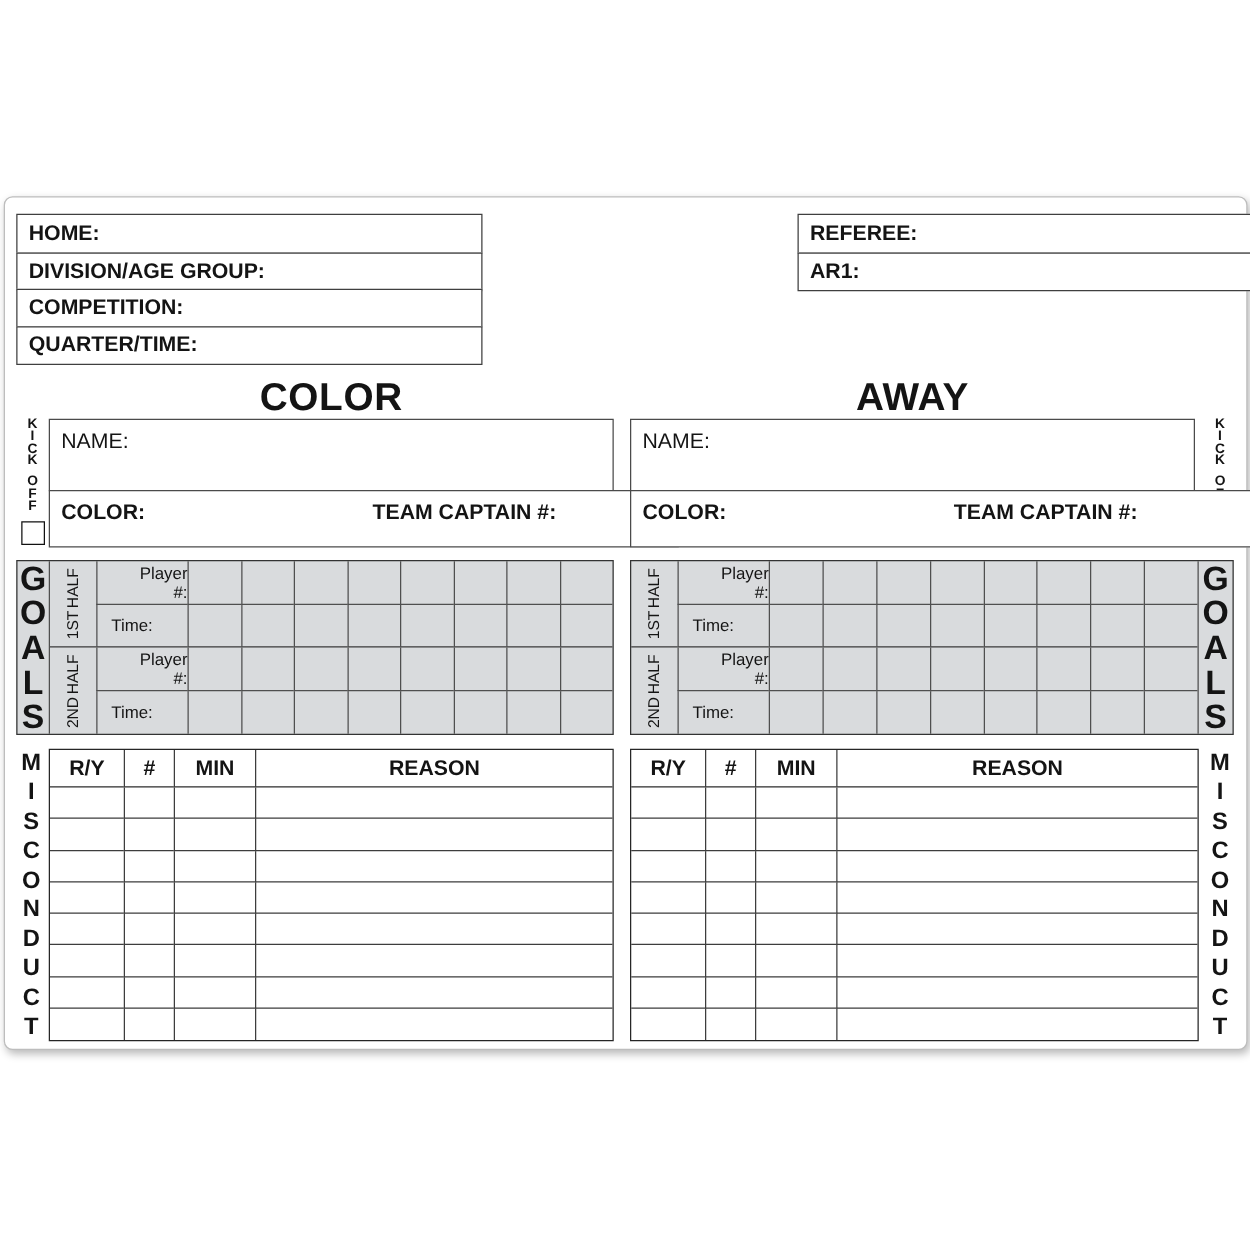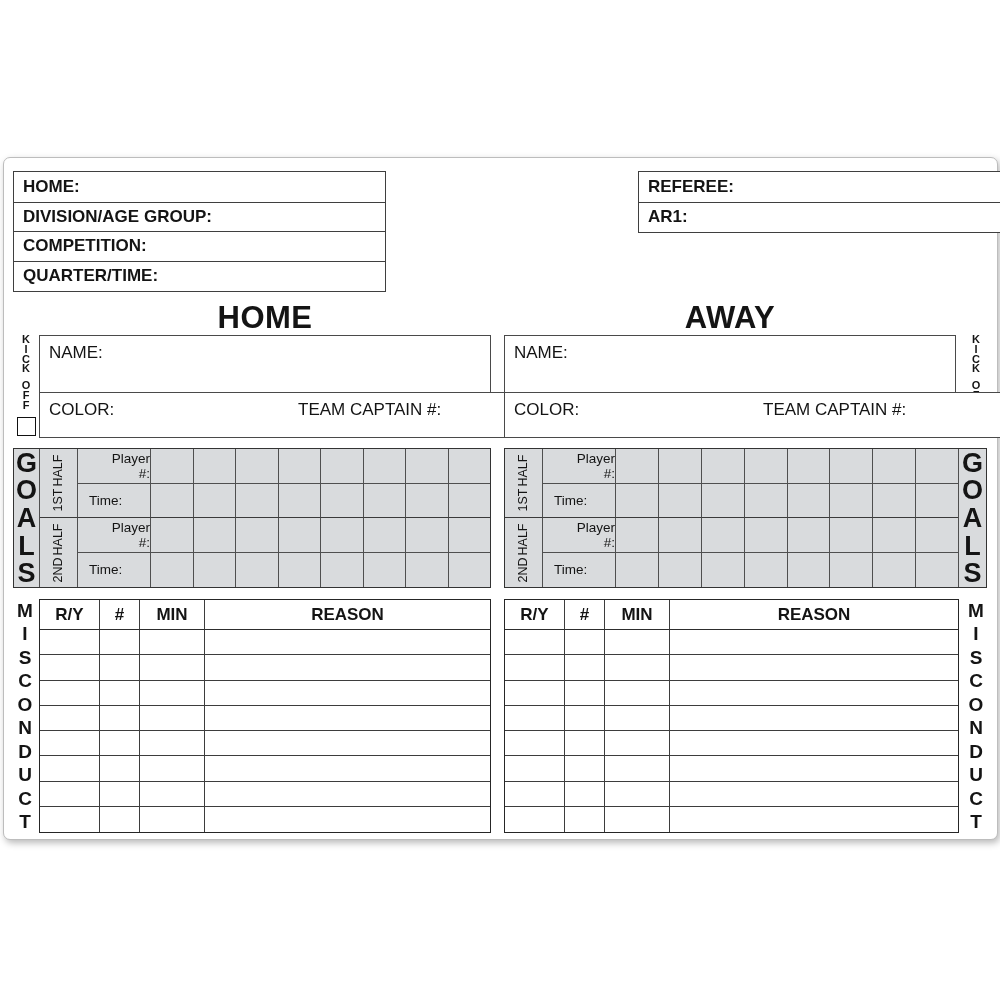--- a/index.html
+++ b/index.html
@@ -37,21 +37,21 @@
   .kickoff{position:absolute;top:177px;width:22px;display:flex;flex-direction:column;align-items:center;}
   .kickoff.left{left:11px;} .kickoff.right{left:961px;}
   .ko-word{display:flex;flex-direction:column;align-items:center;font-weight:bold;font-size:11px;line-height:9.8px;}
   .ko-word.second{margin-top:7px;}
   .ko-box{box-sizing:border-box;width:19px;height:19px;border:1.8px solid #111;background:#fff;margin-top:6px;}
 
   
   .name-box{position:absolute;top:177px;width:452px;height:58px;box-sizing:border-box;border:1.3px solid #4a4a4a;
             font-size:17px;padding:7px 0 0 9px;background:#fff;}
   .color-box{position:absolute;top:233.7px;width:504px;height:46px;box-sizing:border-box;border:1.3px solid #4a4a4a;
-             font-size:17px;background:#fff;}
+             font-size:17px;background:#fff;font-weight:bold;}
   .name-box.home,.color-box.home{left:35px;} .name-box.away,.color-box.away{left:500px;}
   .color-label{position:absolute;left:9px;top:7px;}
   .captain-label{position:absolute;left:258px;top:7px;}
 
   
   .gtable{position:absolute;top:290px;height:140px;box-sizing:border-box;border:1.5px solid #333;
           background:#d9dbdd;display:grid;grid-template-rows:repeat(4,1fr);}
   .gtable.left{left:9px;width:478px;grid-template-columns:26px 37px 73px 1fr;}
   .gtable.right{left:500px;width:483px;grid-template-columns:37px 73px 1fr 28px;}
   .gv-col{display:flex;flex-direction:column;justify-content:space-around;align-items:center;
@@ -104,21 +104,21 @@
       <div class="frow">COMPETITION:</div>
       <div class="frow">QUARTER/TIME:</div>
     </div>
 
 
     <div class="fieldcol fields-right">
       <div class="frow">REFEREE:</div>
       <div class="frow">AR1:</div>
     </div>
 
-    <div class="team-title home">HOME</div>
+    <div class="team-title home">COLOR</div>
     <div class="team-title away">AWAY</div>
 
     <div class="kickoff left">
       <div class="ko-word">
           <span>K</span>
           <span>I</span>
           <span>C</span>
           <span>K</span>
         </div>
       <div class="ko-word second">

